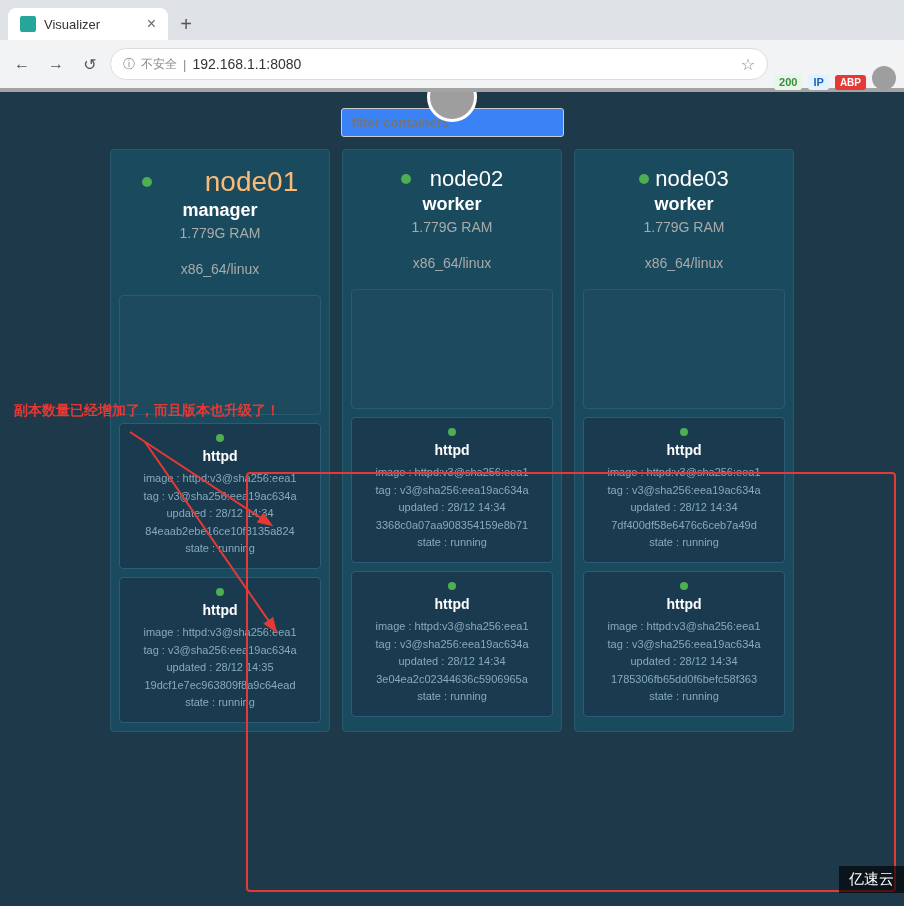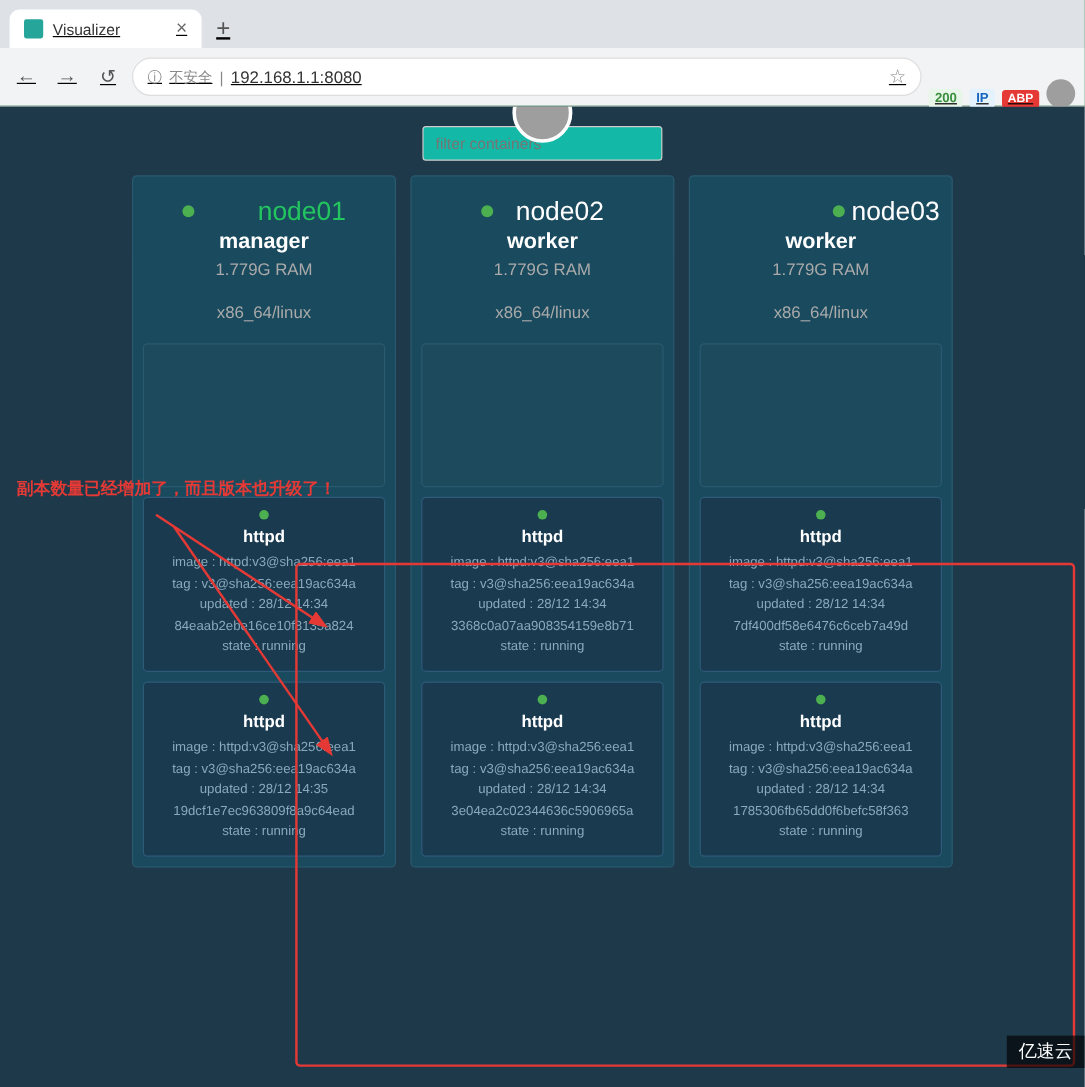--- a/index.html
+++ b/index.html
@@ -1,19 +1,19 @@
 <!DOCTYPE html>
 <html><head>
   <meta charset="utf-8">
   <style>
     * { box-sizing: border-box; margin: 0; padding: 0; }
     body { font-family: Arial, sans-serif; background: #fff; width: 904px; height: 906px; overflow: hidden; }
 
     
-    .browser-chrome { background: #15803d; border-bottom: 1px solid #a3a3a3; text-decoration: underline; }
+    .browser-chrome { background: #0ea5e9; border-bottom: 4px solid #a3a3a3; }
     .tab-bar { display: flex; align-items: center; padding: 8px 8px 0; background: #dee1e6; height: 40px; }
     .tab { display: flex; align-items: center; background: #fff; padding: 0 12px; height: 32px; border-radius: 8px 8px 0 0; font-size: 13px; color: #333; gap: 8px; min-width: 160px; }
     .tab-favicon { width: 16px; height: 16px; background: #26a69a; border-radius: 2px; display: inline-block; flex-shrink: 0; }
     .tab-title { flex: 1; font-size: 13px; }
     .tab-close { font-size: 16px; color: #666; cursor: pointer; }
     .new-tab-btn { width: 28px; height: 28px; display: flex; align-items: center; justify-content: center; font-size: 20px; color: #555; cursor: pointer; margin-left: 4px; }
 
     .nav-bar { display: flex; align-items: center; padding: 6px 8px; background: #f1f3f4; height: 48px; gap: 6px; }
     .nav-btn { width: 28px; height: 28px; border-radius: 50%; display: flex; align-items: center; justify-content: center; font-size: 16px; color: #555; cursor: pointer; border: none; background: transparent; }
     .address-bar { flex: 1; display: flex; align-items: center; background: #fff; border-radius: 20px; padding: 4px 12px; border: 1px solid #ddd; gap: 6px; height: 32px; }
@@ -24,21 +24,21 @@
     .star-btn { font-size: 16px; color: #888; cursor: pointer; }
     .badge-200 { background: #e8f5e9; color: #388e3c; font-size: 11px; font-weight: bold; padding: 2px 5px; border-radius: 3px; }
     .badge-ip { background: #e3f2fd; color: #1565c0; font-size: 11px; font-weight: bold; padding: 2px 5px; border-radius: 3px; margin-top: 36px; }
     .badge-abp { background: #e53935; color: #fff; font-size: 10px; font-weight: bold; padding: 2px 5px; border-radius: 3px; }
     .avatar-btn { width: 24px; height: 24px; border-radius: 50%; background: #9e9e9e; display: flex; align-items: center; justify-content: center; font-size: 10px; color: #fff; }
 
     
     .app-content { background: #1e3a4a; width: 100%; height: calc(906px - 88px); position: relative; overflow: hidden; }
 
     .filter-bar { display: flex; justify-content: center; padding: 16px 0 12px; }
-    .filter-input { width: 200px; padding: 6px 10px; background: #14b8a6; border: 1px solid #ccc; border-radius: 3px; font-size: 13px; color: #333; }
+    .filter-input { width: 223px; padding: 6px 10px; background: #3b82f6; border: 1px solid #ccc; border-radius: 3px; font-size: 13px; color: #333; font-weight: bold; }
 
     
     .nodes-container { display: flex; justify-content: center; gap: 0; padding: 0 60px; }
     .node-column { flex: 1; max-width: 220px; background: #1a4a5e; border: 1px solid #2a5a70; margin: 0 6px; border-radius: 4px; display: flex; flex-direction: column; }
     .node-header { text-align: center; padding: 16px 10px 10px; color: #ddd; }
     .node-status-dot { display: inline-block; width: 10px; height: 10px; background: #4caf50; border-radius: 50; margin-right: 5px; }
     .node-role { font-size: 18px; color: #fff; font-weight: bold; margin: 2px 0; }
     .node-ram { font-size: 14px; color: #aaa; margin: 4px 0 20px; }
     .node-arch { font-size: 14px; color: #aaa; }
 
@@ -100,21 +100,21 @@
   <div style="position:absolute;top:-20px;left:50%;transform:translateX(-50%);width:50px;height:50px;background:#9e9e9e;border-radius:50%;border:3px solid #fff;"></div>
 
   <div class="filter-bar">
     <input class="filter-input" type="text" value="" placeholder="filter containers" style="">
   </div>
 
   <div class="nodes-container">
 
     <div class="node-column">
       <div class="node-header">
-        <div style="display:flex;align-items:center;justify-content:center;font-size:22px;color:#22c55e;gap:47px;">
+        <div style="display:flex;align-items:center;justify-content:center;font-size:28px;color:#fdba74;gap:47px;">
           <span class="node-status-dot" style="border-radius:50%;width:10px;height:10px;background:#4caf50;display:inline-block;margin-right:6px;"></span>
           <span>node01</span>
         </div>
         <div class="node-role">manager</div>
         <div class="node-ram">1.779G RAM</div>
         <div class="node-arch">x86_64/linux</div>
       </div>
       <div class="containers-area">
         <div class="empty-slot"></div>
 
@@ -186,21 +186,21 @@
             <div>updated : 28/12 14:34</div>
             <div>3e04ea2c02344636c5906965a</div>
             <div>state : running</div>
           </div>
         </div>
       </div>
     </div>
 
     <div class="node-column">
       <div class="node-header">
-        <div style="display:flex;align-items:center;justify-content:flex-end;font-size:22px;color:#fff;">
+        <div style="display:flex;align-items:center;justify-content:center;font-size:22px;color:#fff;">
           <span class="node-status-dot" style="border-radius:50%;width:10px;height:10px;background:#4caf50;display:inline-block;margin-right:6px;"></span>
           <span>node03</span>
         </div>
         <div class="node-role">worker</div>
         <div class="node-ram">1.779G RAM</div>
         <div class="node-arch">x86_64/linux</div>
       </div>
       <div class="containers-area">
         <div class="empty-slot"></div>
 

